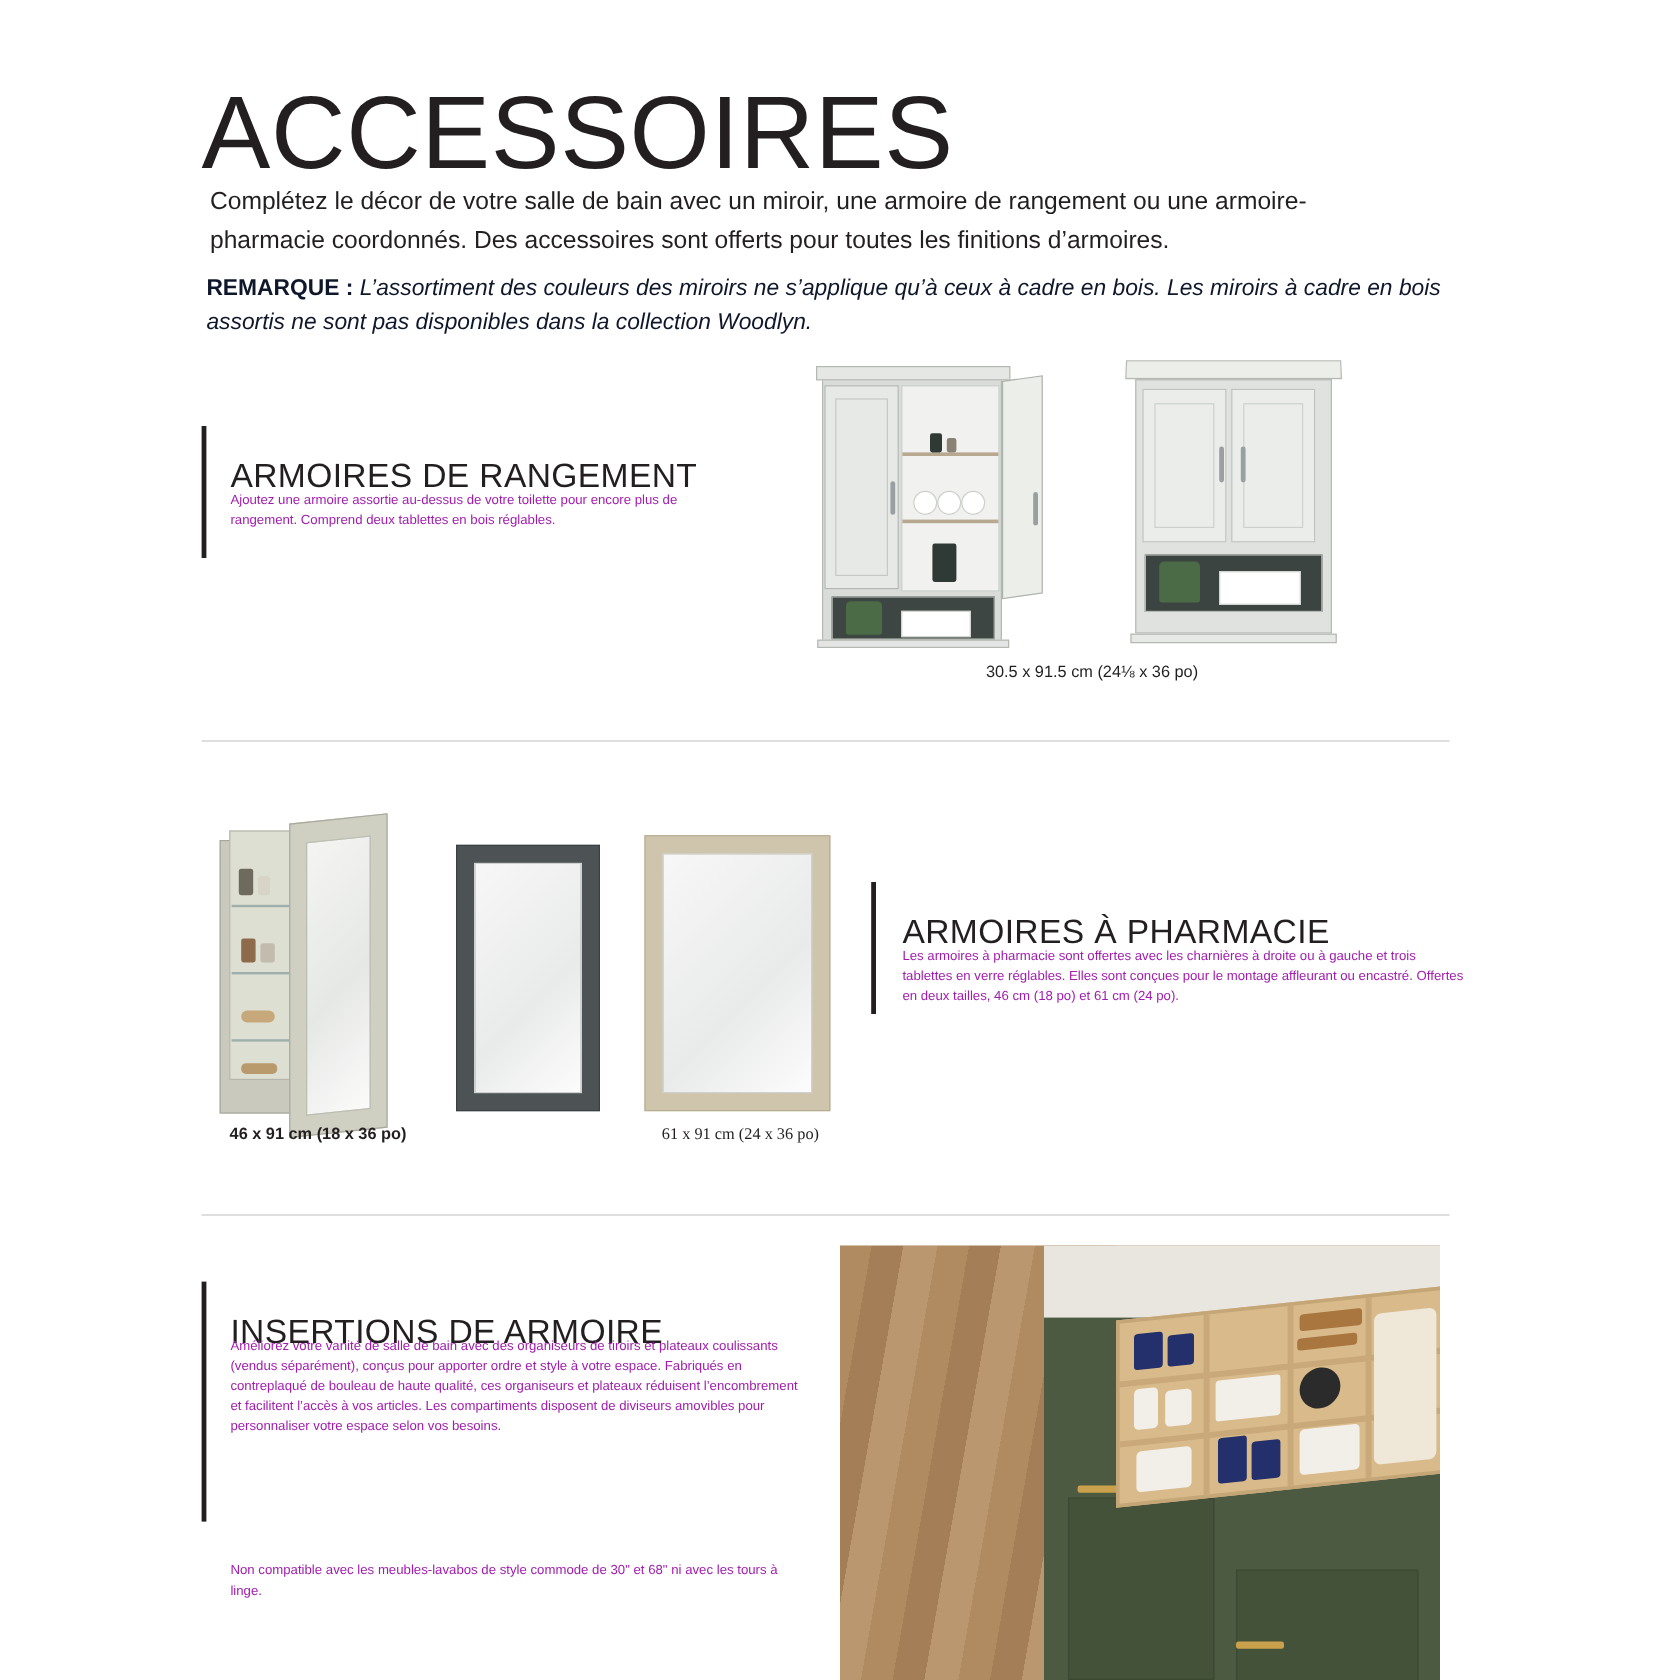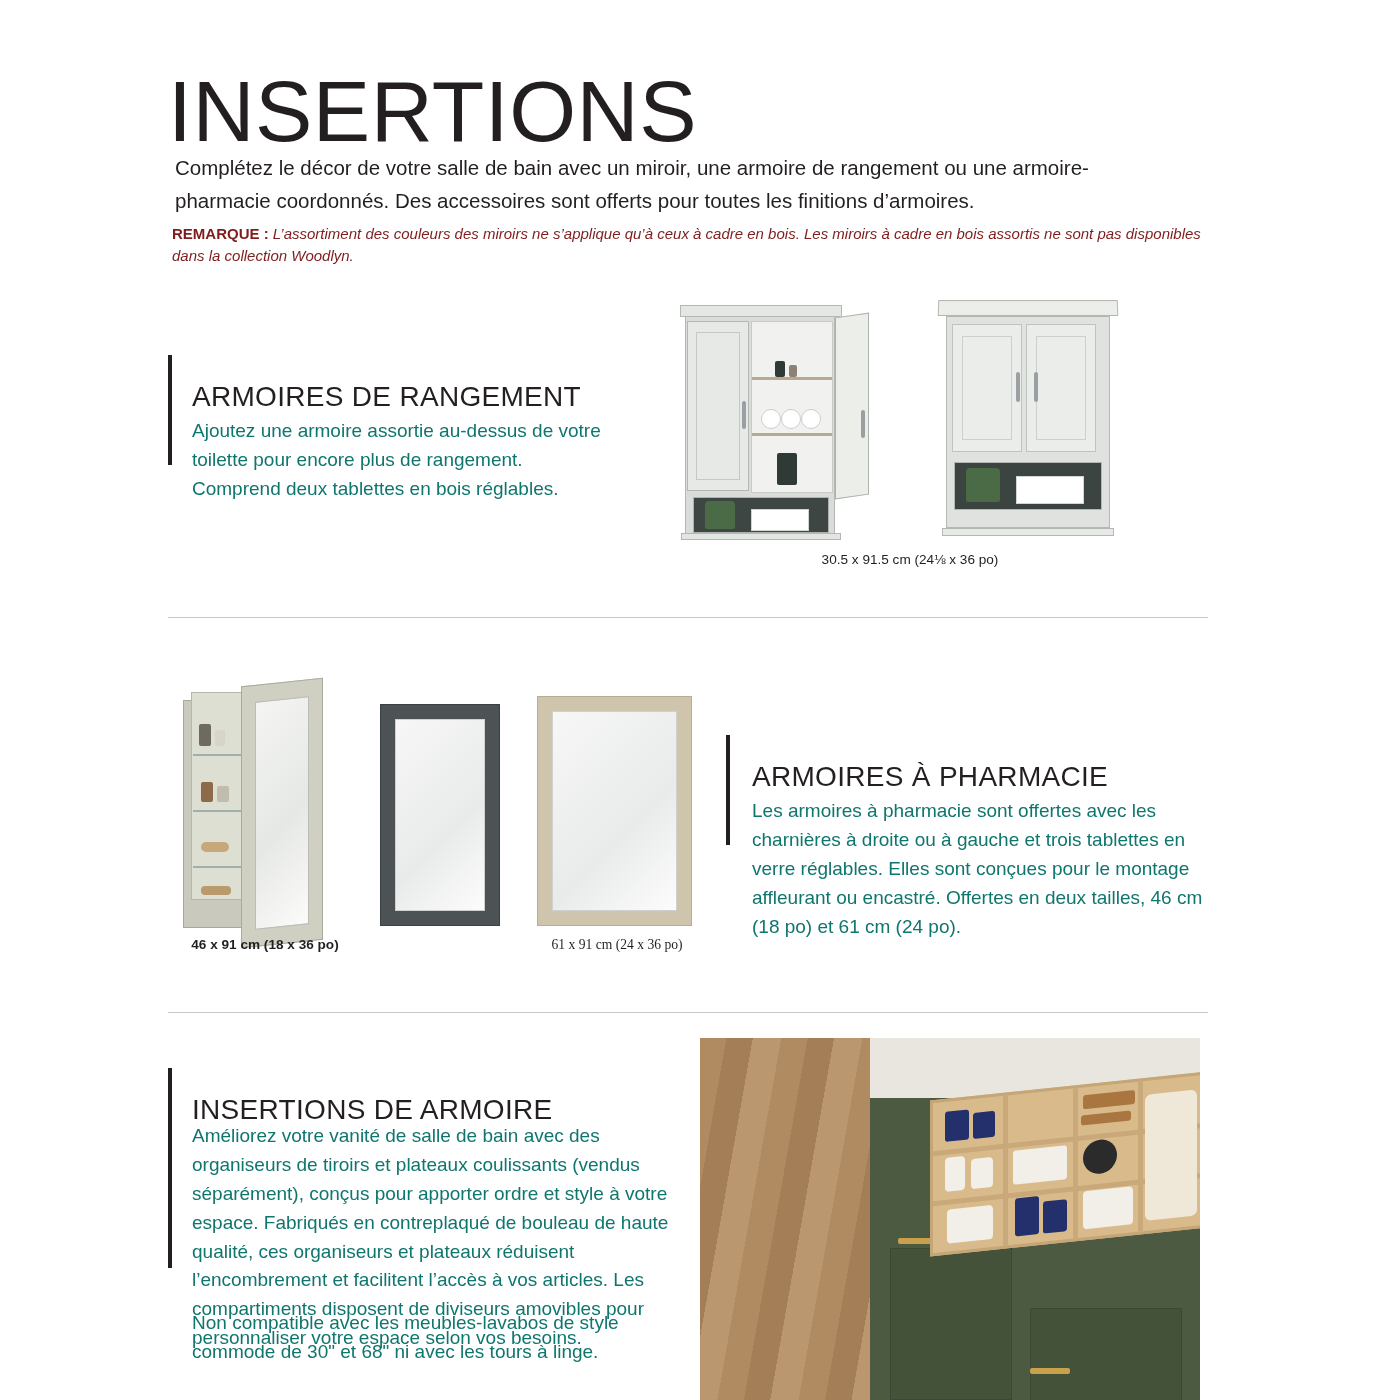--- a/index.html
+++ b/index.html
@@ -34,24 +34,24 @@
     width: 955px;
     font-size: 20.5px;
     line-height: 1.62;
     color: #231f20;
   }
   .note {
     position: absolute;
     left: 172px;
     top: 208px;
     width: 1035px;
-    font-size: 15px;
+    font-size: 19px;
     line-height: 1.45;
     font-style: italic;
-    color: #7f1d1d;
+    color: #0f172a;
   }
   .note b {
     font-style: normal;
     font-weight: 700;
   }
 
   
   .rule {
     position: absolute;
     left: 168px;
@@ -66,23 +66,23 @@
   }
   .sec-title {
     position: absolute;
     font-size: 28px;
     font-weight: 400;
     letter-spacing: 0.3px;
     color: #231f20;
   }
   .sec-body {
     position: absolute;
-    font-size: 19px;
+    font-size: 11px;
     line-height: 1.52;
-    color: #0f766e;
+    color: #a21caf;
   }
   .caption {
     position: absolute;
     font-size: 13.6px;
     color: #231f20;
     text-align: center;
   }
 
   
   #sec1-bar { left: 168px; top: 355px; height: 110px; }
@@ -439,21 +439,21 @@
   .i-fur { background: #efe7d8; border-radius: 6px; }
   .handle-gold {
     position: absolute;
     background: #c9a14c;
     border-radius: 2px;
   }
 </style>
 </head>
 <body>
 
-<h1 class="page-title">INSERTIONS</h1>
+<h1 class="page-title">ACCESSOIRES</h1>
 
 <p class="intro">Complétez le décor de votre salle de bain avec un miroir, une armoire de rangement ou une armoire-pharmacie coordonnés. Des accessoires sont offerts pour toutes les finitions d’armoires.</p>
 
 <p class="note">
   <b>REMARQUE :</b><span> L’assortiment des couleurs des miroirs ne s’applique qu’à ceux à cadre en bois. Les miroirs à cadre en bois assortis ne sont pas disponibles dans la collection Woodlyn.</span>
 </p>
 
 <div class="accent-bar" id="sec1-bar"></div>
 <h2 class="sec-title" id="sec1-title">ARMOIRES DE RANGEMENT</h2>
 <p class="sec-body" id="sec1-body">Ajoutez une armoire assortie au-dessus de votre toilette pour encore plus de rangement. Comprend deux tablettes en bois réglables.</p>

